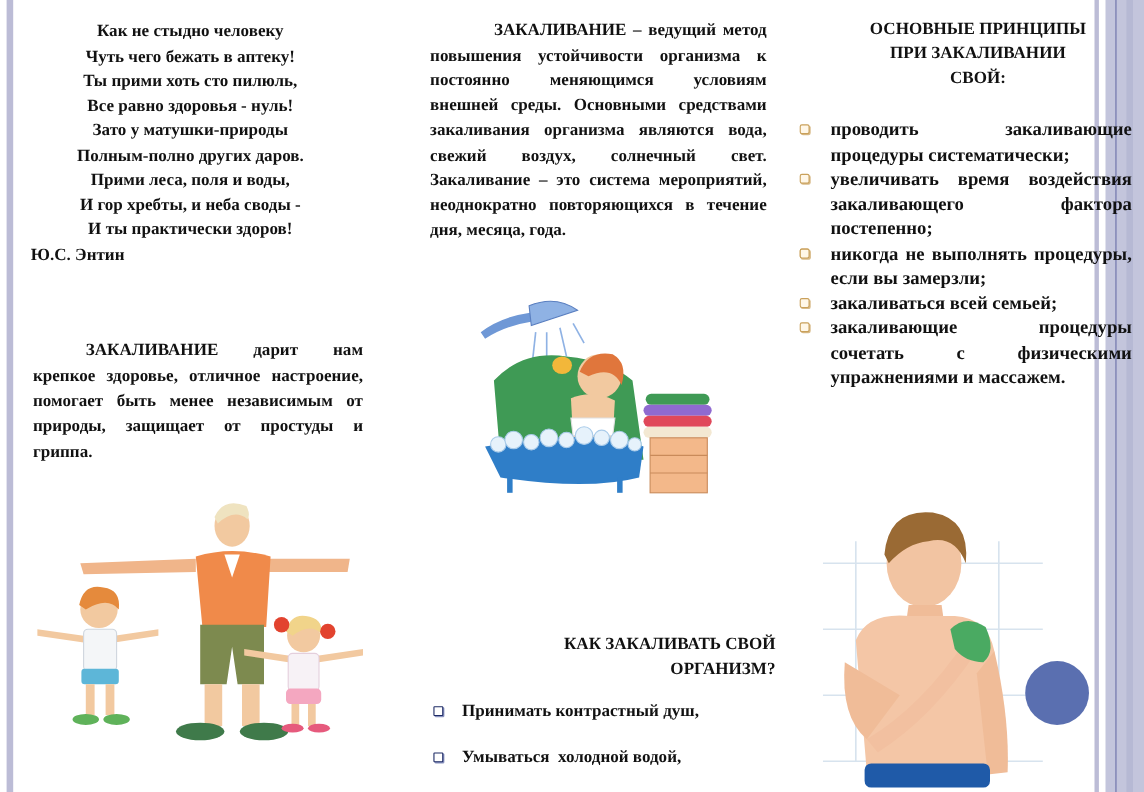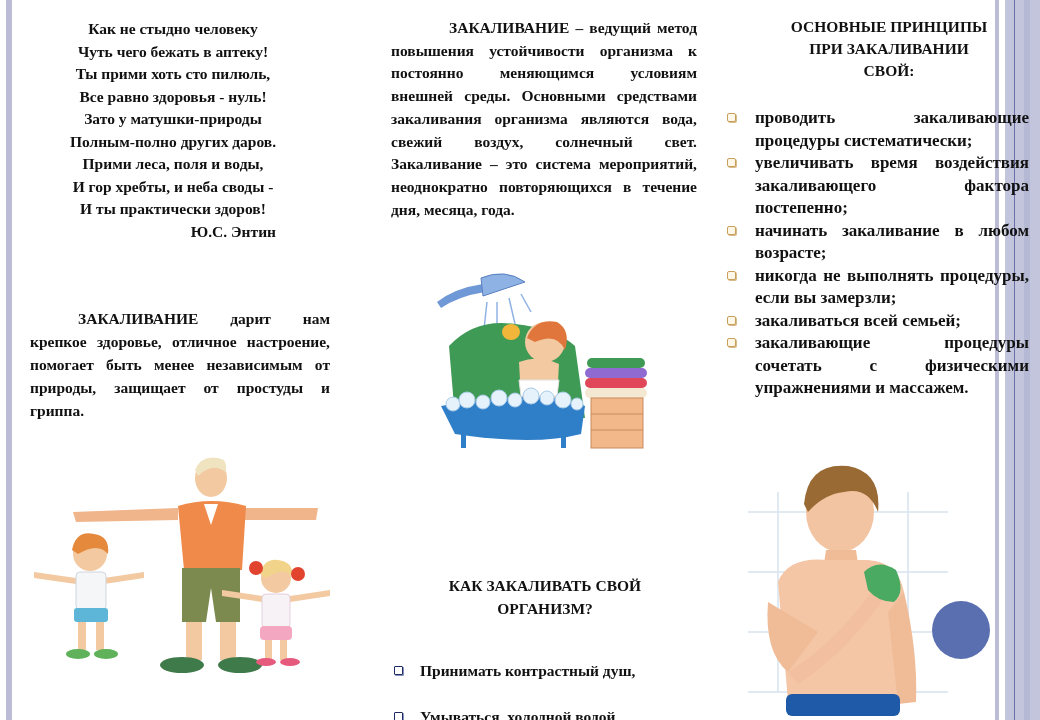--- a/index.html
+++ b/index.html
@@ -7,37 +7,37 @@
     body { position: relative; font-family: "Liberation Serif", "DejaVu Serif", serif; color: #111; }
 
     
     .bar-left { position: absolute; left: 6px; top: 0; width: 6px; height: 720px; background: #bcbcd6; }
     .bar-right-thin { position: absolute; left: 995px; top: 0; width: 4px; height: 720px; background: #bcbcd6; }
     .bar-right-wide { position: absolute; left: 1005px; top: 0; width: 35px; height: 720px; background: #c3c5dc; }
     .bar-right-line { position: absolute; left: 1014px; top: 0; width: 1px; height: 720px; background: #6b6fa8; }
     .bar-right-shade { position: absolute; left: 1024px; top: 0; width: 6px; height: 720px; background: #b6b9d4; }
 
     .poem { position: absolute; left: 28px; top: 18px; width: 290px; text-align: center; font-weight: bold; font-size: 15.5px; line-height: 22.5px; }
-    .poem .author { display: block; text-align: right; padding-right: 42px; }
+    .poem .author { display: block; text-align: left; padding-right: 42px; }
 
     .justify { text-align: justify; text-align-last: left; font-weight: bold; font-size: 15.5px; line-height: 23px; }
     .lead { position: absolute; left: 30px; top: 307px; width: 300px; }
     .lead .indent { display: inline-block; width: 48px; }
 
     .definition { position: absolute; left: 391px; top: 17px; width: 306px; line-height: 22.7px; }
     .definition .indent { display: inline-block; width: 58px; }
 
     .principles-title { position: absolute; left: 764px; top: 16px; width: 250px; text-align: center; font-weight: bold; font-size: 15.5px; line-height: 22px; }
     .principles { position: absolute; left: 725px; top: 107px; width: 304px; list-style: none; }
     .principles li { position: relative; padding-left: 30px; font-weight: bold; font-size: 17px; line-height: 22.5px; text-align: justify; text-align-last: left; }
     .bullet-tan { position: absolute; left: 2px; top: 6px; width: 9px; height: 9px; border: 1.5px solid #c9a05a; border-radius: 2px; background: #fff7e8; box-shadow: 1px 1px 0 #d8bb8a; }
 
-    .howto-title { position: absolute; left: 395px; top: 574px; width: 300px; text-align: center; font-weight: bold; font-size: 15.5px; line-height: 23px; }
+    .howto-title { position: absolute; left: 405px; top: 574px; width: 300px; text-align: right; font-weight: bold; font-size: 15.5px; line-height: 23px; }
     .howto { position: absolute; left: 390px; top: 636px; width: 310px; list-style: none; }
-    .howto li { position: relative; padding-left: 30px; font-weight: bold; font-size: 15.5px; line-height: 22px; margin-bottom: 20px; white-space: pre; margin-top: 24px; }
+    .howto li { position: relative; padding-left: 30px; font-weight: bold; font-size: 15.5px; line-height: 22px; margin-bottom: 20px; white-space: pre; }
     .bullet-navy { position: absolute; left: 4px; top: 6px; width: 9px; height: 9px; border: 1.5px solid #1f2c66; border-radius: 1px; background: #ffffff; box-shadow: 1px 1px 0 #8a93c0; }
 
     .blue-circle { position: absolute; left: 932px; top: 601px; width: 58px; height: 58px; border-radius: 50%; background: #5a6fb0; }
 
     .illus { position: absolute; }
     .illus svg { width: 100%; height: 100%; display: block; }
   </style>
 </head>
 <body>
 
@@ -146,21 +146,21 @@
 </div>
 
 <div class="principles-title">
   <div>ОСНОВНЫЕ ПРИНЦИПЫ</div>
   <div>ПРИ ЗАКАЛИВАНИИ</div>
   <div>СВОЙ:</div>
 </div>
 <ul class="principles">
   <li><span class="bullet-tan"></span><span>проводить закаливающие процедуры систематически;</span></li>
   <li><span class="bullet-tan"></span><span>увеличивать время воздействия закаливающего фактора постепенно;</span></li>
-  <li><span class="bullet-tan"></span><span>начинать закаливание в любом возрасте;</span></li>
+  <li><span class="bullet-tan"></span></li>
   <li><span class="bullet-tan"></span><span>никогда не выполнять процедуры, если вы замерзли;</span></li>
   <li><span class="bullet-tan"></span><span>закаливаться всей семьей;</span></li>
   <li><span class="bullet-tan"></span><span>закаливающие процедуры сочетать с физическими упражнениями и массажем.</span></li>
 </ul>
 
 <div class="illus" style="left:748px; top:452px; width:235px; height:266px;">
   <svg viewBox="0 0 235 266">
     <g stroke="#d7e3ee" stroke-width="1.5">
       <line x1="0" y1="60" x2="200" y2="60"></line>
         <line x1="0" y1="120" x2="200" y2="120"></line>

